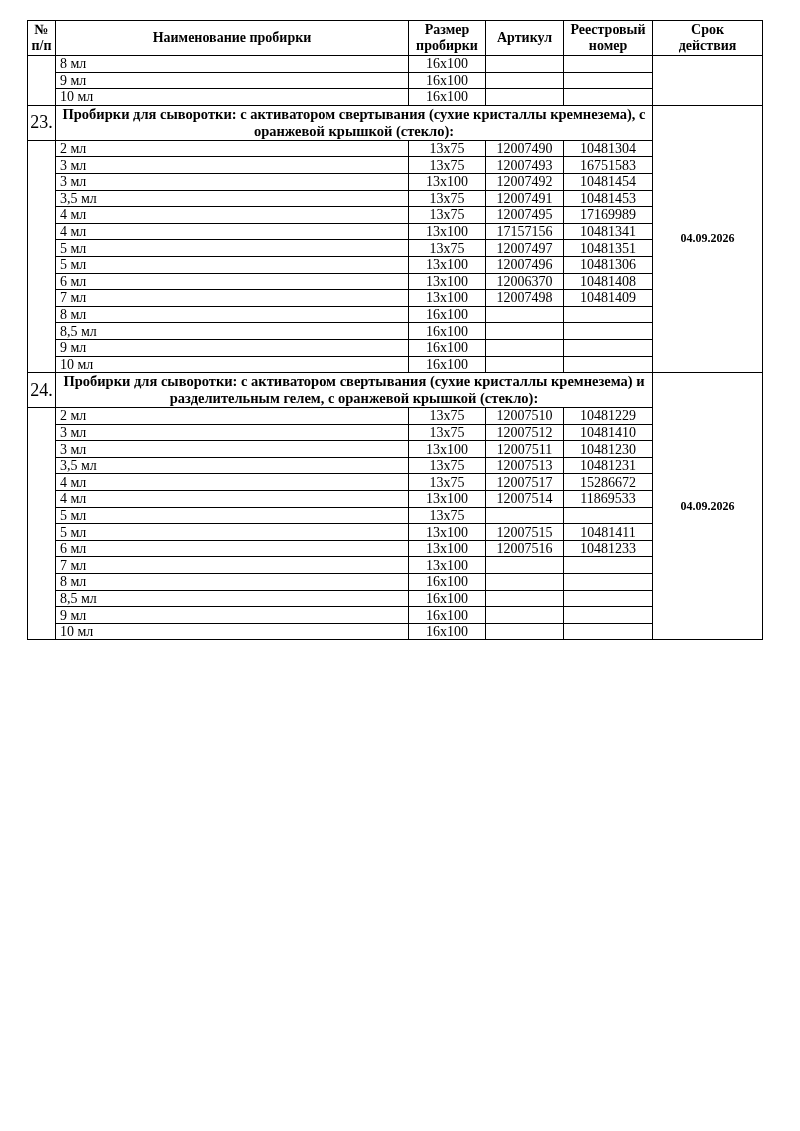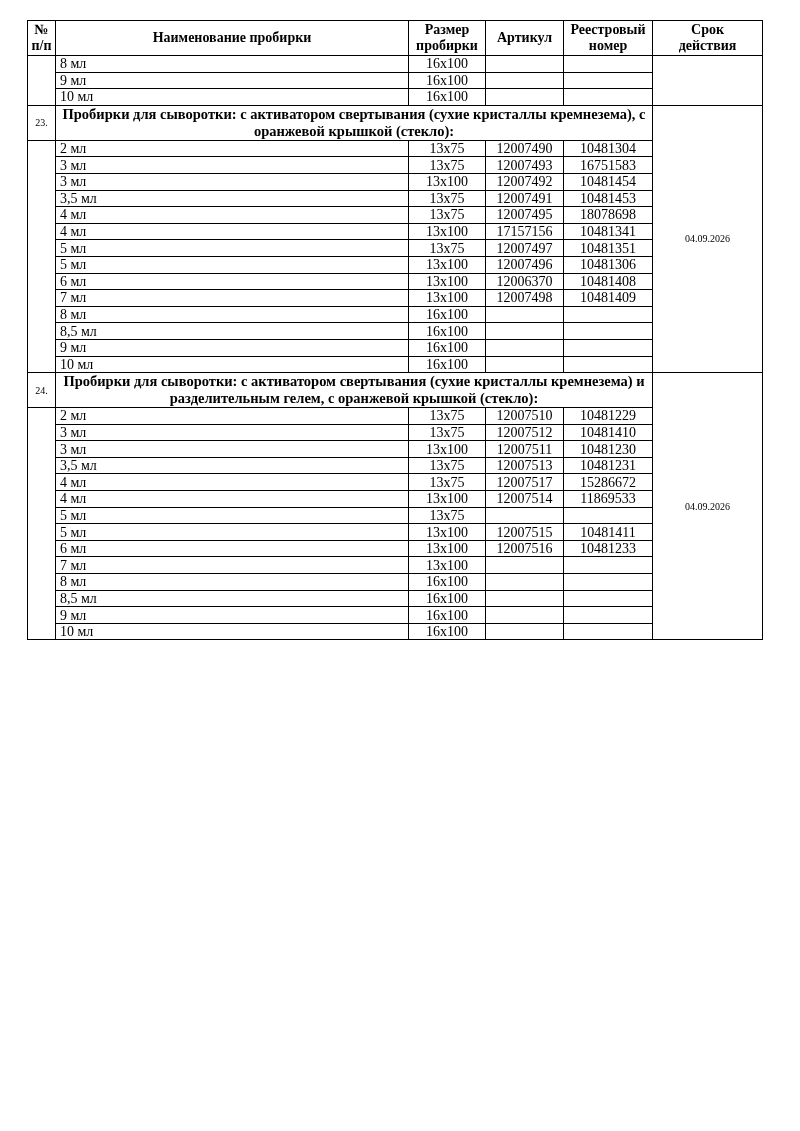--- a/index.html
+++ b/index.html
@@ -41,39 +41,40 @@
   td.data-cell {
     font-size: 14px;
     line-height: 15px;
     height: 16.6px;
     vertical-align: middle;
     padding: 0 3px;
   }
   td.name-cell   { text-align: left; padding-left: 4px; font-family: Liberation Serif, serif; }
   td.center-cell { text-align: center; }
   td.num-cell {
-    font-size: 10px;
+    font-size: 18px;
     text-align: center;
     vertical-align: middle;
     padding: 0 1px;
   }
   td.section-title-cell {
     font-weight: bold;
     font-size: 14.5px;
     line-height: 17px;
     text-align: center;
     vertical-align: middle;
     height: 35px;
     padding: 0 6px;
   }
   td.validity-cell {
-    font-size: 10px;
+    font-size: 12px;
     text-align: center;
     vertical-align: middle;
     padding: 0 0;
+    font-weight: bold;
   }
 </style>
 </head>
 <body>
 
 <div class="page">
   <table class="registry">
     <colgroup>
       <col style="width:28px">
       <col style="width:353px">
@@ -144,21 +145,21 @@
         <tr>
           <td class="data-cell name-cell">3,5 мл</td>
           <td class="data-cell center-cell">13x75</td>
           <td class="data-cell center-cell">12007491</td>
           <td class="data-cell center-cell">10481453</td>
         </tr>
         <tr>
           <td class="data-cell name-cell">4 мл</td>
           <td class="data-cell center-cell">13x75</td>
           <td class="data-cell center-cell">12007495</td>
-          <td class="data-cell center-cell">18078698</td>
+          <td class="data-cell center-cell">17169989</td>
         </tr>
         <tr>
           <td class="data-cell name-cell">4 мл</td>
           <td class="data-cell center-cell">13x100</td>
           <td class="data-cell center-cell">17157156</td>
           <td class="data-cell center-cell">10481341</td>
         </tr>
         <tr>
           <td class="data-cell name-cell">5 мл</td>
           <td class="data-cell center-cell">13x75</td>

